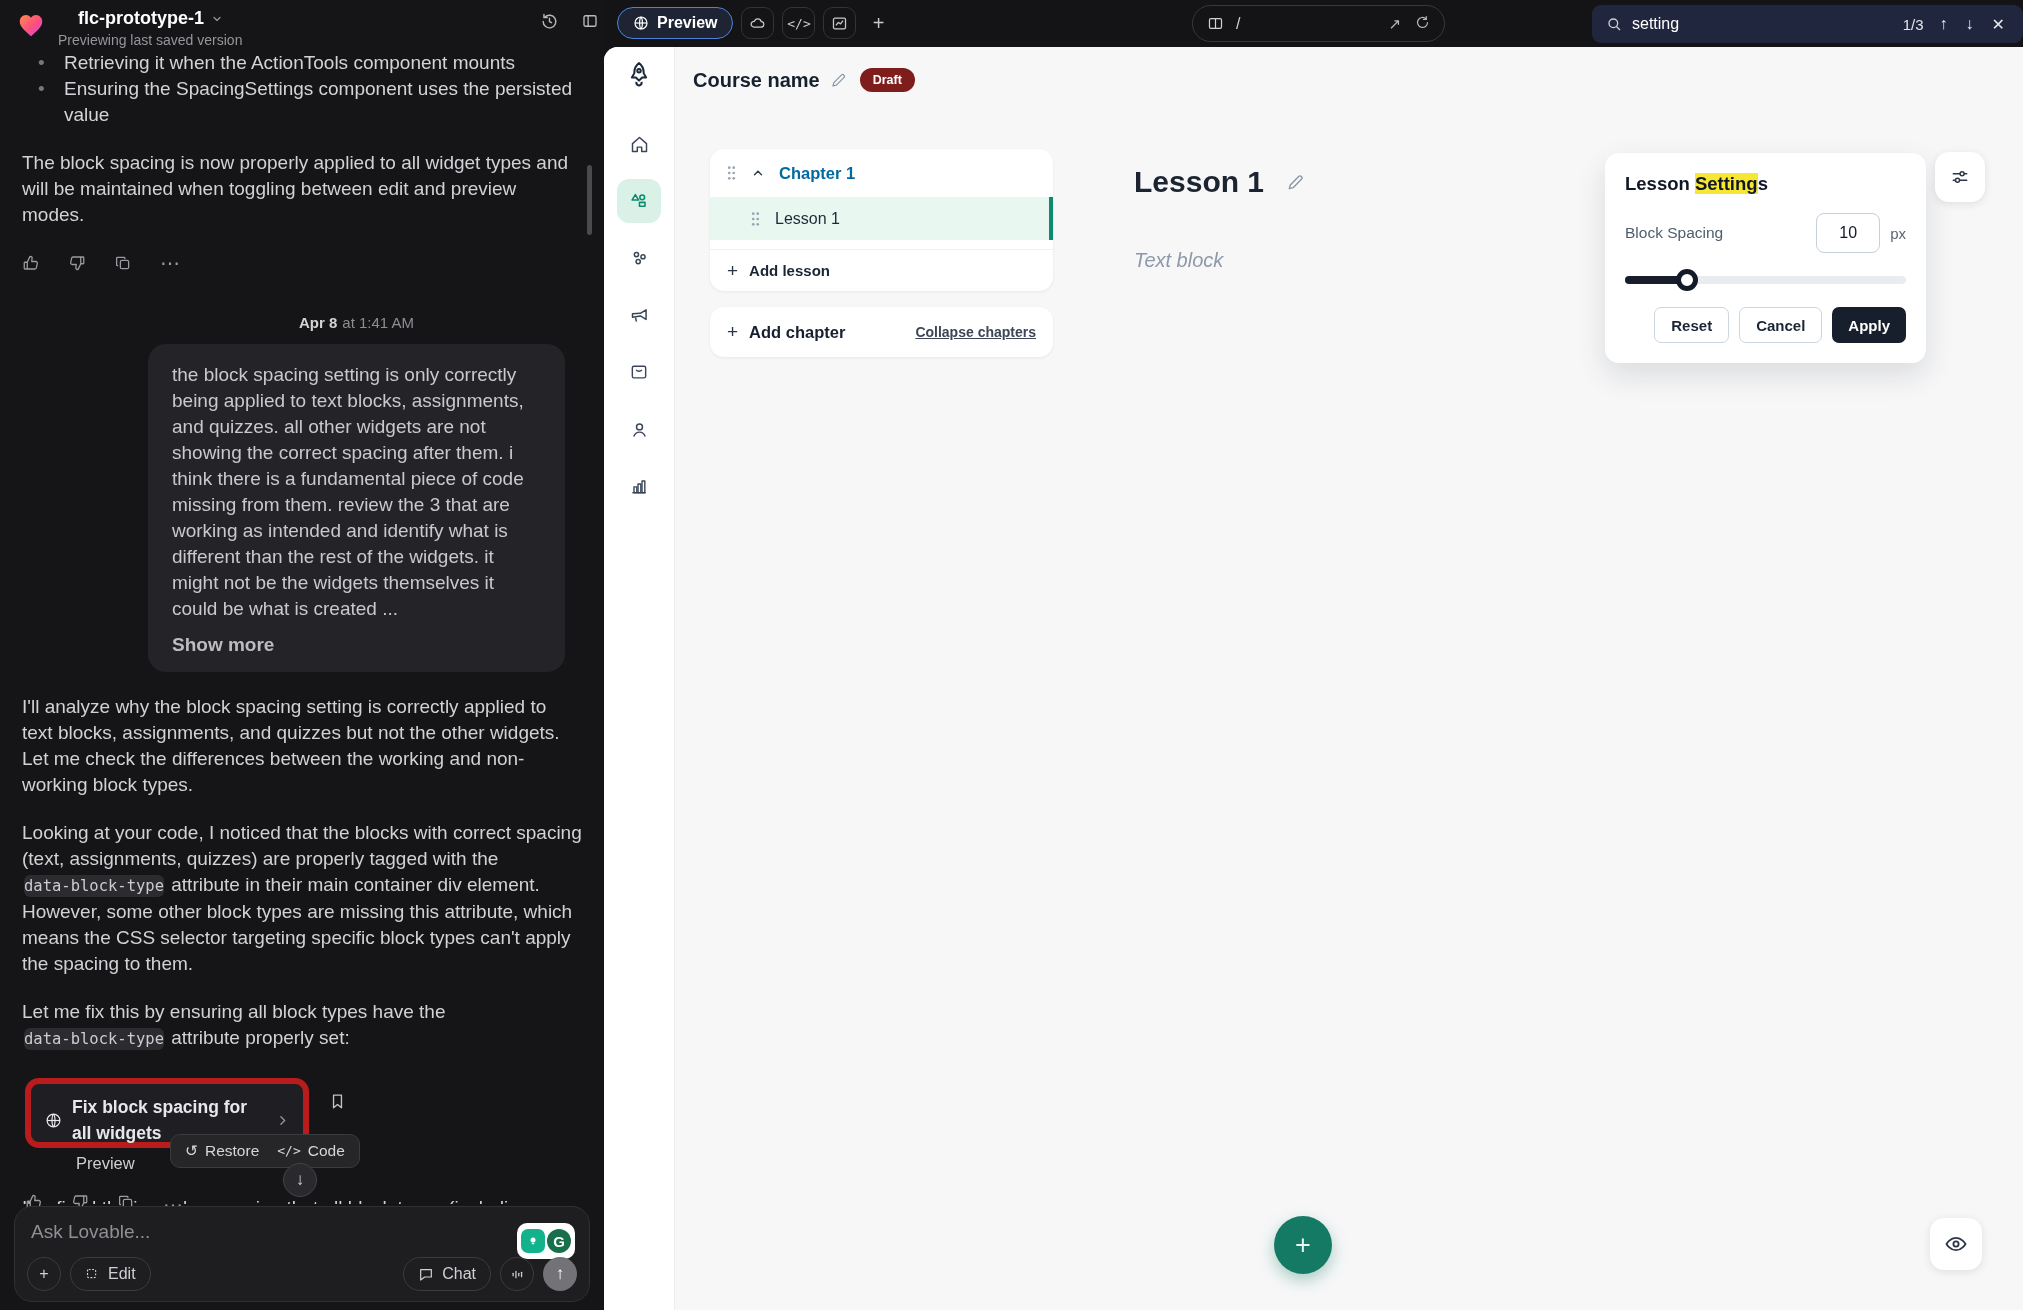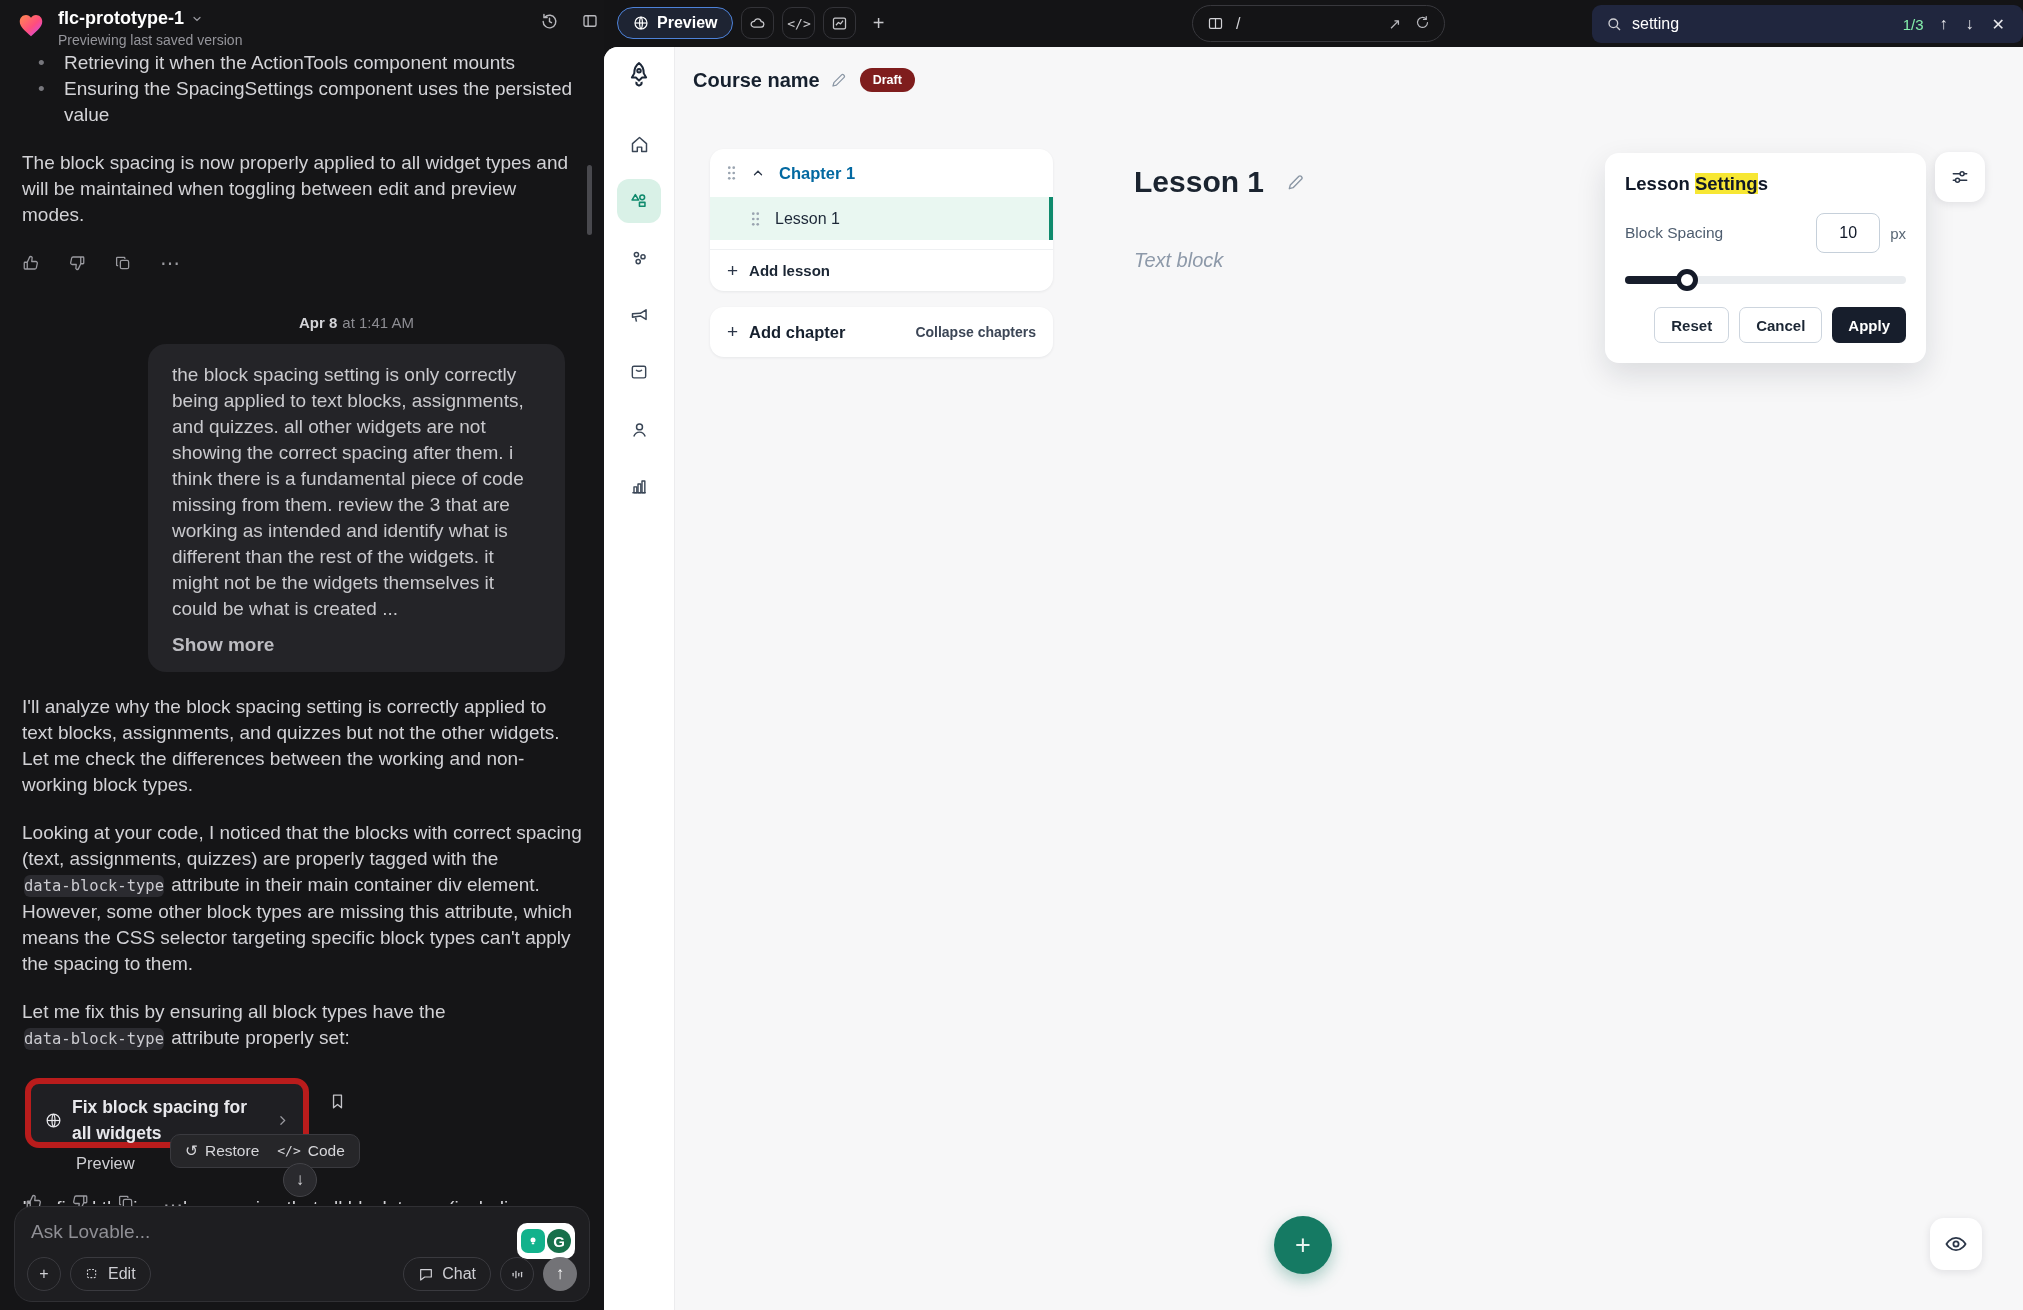--- a/index.html
+++ b/index.html
@@ -5,21 +5,21 @@
   * { margin:0; padding:0; box-sizing:border-box; }
   html,body { width:2023px; height:1310px; overflow:hidden; background:#141416;
     font-family:"Liberation Sans", sans-serif; }
   .stage { position:relative; width:2023px; height:1310px; background:#141416; }
   svg { display:block; }
 
   
   .chat { position:absolute; left:0; top:0; width:604px; height:1310px; background:#151517; }
   .chat-head { position:absolute; left:16px; top:8px; display:flex; gap:12px; align-items:flex-start; }
   .logo { width:30px; height:30px; margin-top:2px; }
-  .proj-title-row { display:flex; align-items:center; gap:7px; color:#fff; font-size:18px; font-weight:bold; }
+  .proj-title-row { display:flex; align-items:center; gap:7px; color:#fff; font-size:18px; font-weight:bold;margin-left:20px; }
   .proj-sub { margin-top:3px; color:#95959b; font-size:14px; }
   .head-icons { position:absolute; left:540px; top:12px; display:flex; gap:22px; color:#b9b9be; }
   .msgs { position:absolute; left:0; top:44px; width:604px; height:1160px; padding:0 22px; overflow:hidden;
     color:#d4d4d8; font-size:19px; line-height:26px; }
   .bullets { list-style:none; margin-top:6px; }
   .bullets li { position:relative; padding-left:42px; margin-bottom:0; }
   .bullets li::before { content:"•"; position:absolute; left:16px; color:#77777d; }
   .cmsg { margin-top:22px; color:#d2d2d6; }
   .actions { margin-top:22px; display:flex; gap:28px; color:#9b9ba1; align-items:center; }
   .actions .aic { cursor:pointer; }
@@ -75,21 +75,21 @@
   .tb-ic.mono { font-family:"DejaVu Sans Mono", monospace; font-size:13px; }
   .tb-plus { width:28px; color:#c8c8cc; font-size:20px; text-align:center; cursor:pointer; }
   .urlbar { position:absolute; left:588px; top:5px; width:253px; height:37px; border:1px solid #38383d;
     border-radius:19px; display:flex; align-items:center; padding:0 14px; gap:12px; color:#d2d2d6; cursor:text; }
   .urlbar .path { font-size:16px; flex:1; }
   .url-actions { display:flex; gap:14px; color:#b9b9be; font-size:15px; }
   .findbar { position:absolute; left:988px; top:5px; width:431px; height:38px; background:#20263e;
     border-radius:9px; display:flex; align-items:center; padding:0 14px; gap:10px; }
   .findbar input { flex:1; background:transparent; border:none; outline:none; color:#fff; font-size:16px;
     font-family:"Liberation Sans",sans-serif; }
-  .findbar .count { color:#86efac; font-size:15px; margin-right:2px; }
+  .findbar .count { color:#e5e5e5; font-size:15px; margin-right:2px; }
   .findbar .fnav { color:#e8e8ec; font-size:16px; cursor:pointer; padding:0 4px; }
 
   
   .preview { position:absolute; left:604px; top:47px; width:1419px; height:1263px; background:#f7f7f8;
     border-top-left-radius:14px; overflow:hidden; }
   .mini-side { position:absolute; left:0; top:0; bottom:0; width:71px; background:#fff; border-right:1px solid #ececee;
     display:flex; flex-direction:column; align-items:center; padding-top:13px; }
   .rocket { color:#1d2838; margin-bottom:32px; cursor:pointer; }
   .nav-ic { width:44px; height:44px; border-radius:12px; display:flex; align-items:center; justify-content:center;
     color:#33405296; color:#3a4656; margin-bottom:13px; cursor:pointer; }
@@ -115,21 +115,21 @@
   .lesson-row { height:43px; display:flex; align-items:center; gap:14px; padding-left:40px; background:#e9f7f1;
     border-right:4px solid #0f8a6d; cursor:pointer; }
   .lesson-row span.lbl { font-size:16px; color:#1d2838; }
   .add-lesson { height:42px; margin-top:9px; border-top:1px solid #eef0f2; display:flex; align-items:center;
     gap:11px; padding:0 17px; font-size:15px; font-weight:bold; color:#1b2634; cursor:pointer; }
   .plus-glyph { font-size:19px; font-weight:normal; color:#2b3648; }
   .addchap-card { position:absolute; left:106px; top:260px; width:343px; height:50px; background:#fff;
     border-radius:14px; box-shadow:0 1px 3px rgba(16,24,40,.07); display:flex; align-items:center;
     justify-content:space-between; padding:0 17px; }
   .add-chap { display:flex; align-items:center; gap:11px; font-size:16.5px; font-weight:bold; color:#16202e; cursor:pointer; }
-  .collapse { font-size:14px; font-weight:bold; color:#3c4656; cursor:pointer; }
+  .collapse { font-size:14px; font-weight:bold; color:#3c4656; cursor:pointer;text-decoration:underline; }
   .canvas-title { position:absolute; left:530px; top:118px; display:flex; align-items:center; gap:12px; }
   .canvas-title h2 { font-size:30px; font-weight:bold; color:#1b2430; }
   .tblock { position:absolute; left:530px; top:202px; font-style:italic; font-size:20px; color:#8d99a9; }
   .settings-card { position:absolute; left:1001px; top:106px; width:321px; background:#fff; border-radius:14px;
     box-shadow:0 12px 30px rgba(16,24,40,.12); padding:20px; }
   .settings-card h3 { font-size:18.5px; font-weight:bold; color:#101828; }
   .settings-card h3 mark { background:#f7e733; color:#101828; }
   .bs-row { margin-top:18px; display:flex; align-items:center; }
   .bs-label { font-size:15.5px; color:#4e5d6f; flex:1; }
   .bs-input { width:64px; height:40px; border:1.5px solid #c6d0da; border-radius:8px; text-align:center;

